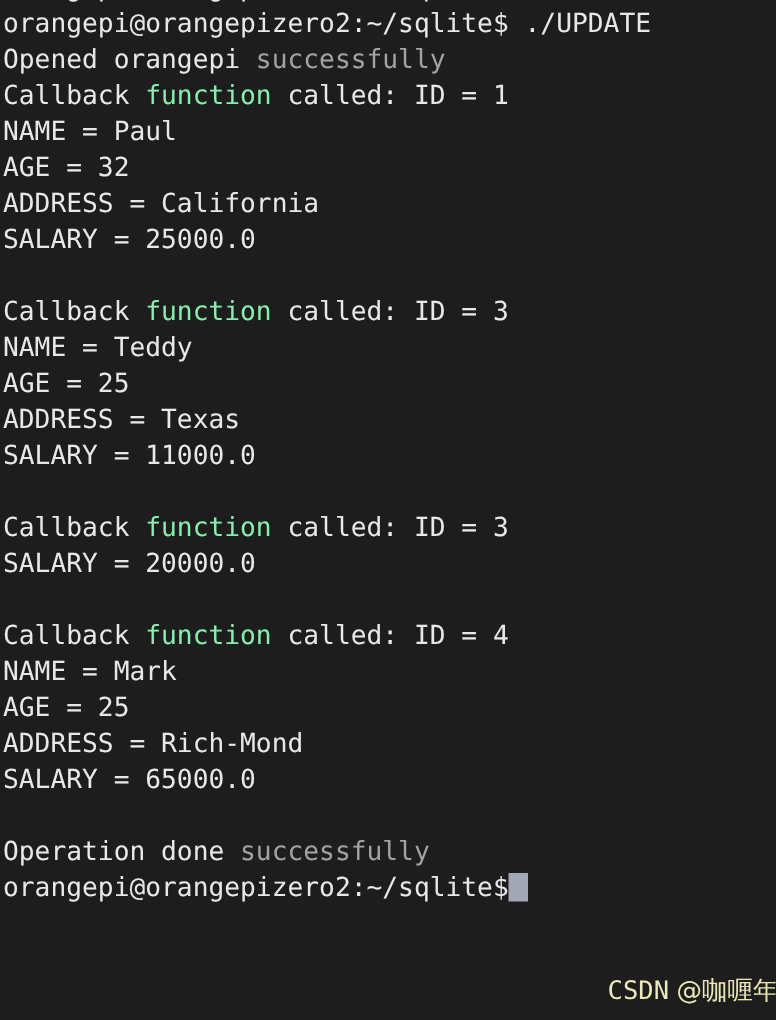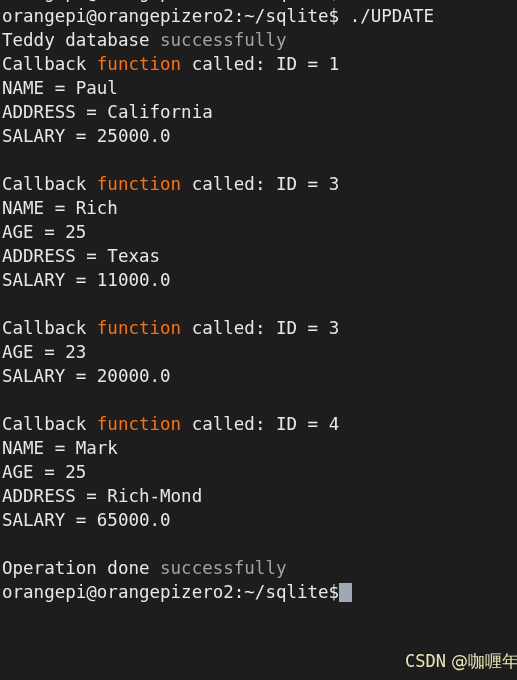--- a/index.html
+++ b/index.html
@@ -29,21 +29,21 @@
     padding: 0 2px;
     box-sizing: border-box;
   }
   .line {
     height: 24px;
     white-space: pre;
     display: block;
   }
   .line.blank { }
   .ok      { color: #a3a3a3; }
-  .fn      { color: #f97316; }
+  .fn      { color: #86efac; }
   .plain   { color: #e8e8ec; }
   .cursor {
     display: inline-block;
     width: 12.4px;
     height: 19px;
     vertical-align: -4px;
     background: #b9bfd0;
     opacity: 0.85;
   }
   
@@ -69,37 +69,37 @@
 </head>
 <body>
 
 <div id="terminal">
   <div class="screen">
 
     <span class="line plain">orangepi@orangepizero2:~/sqlite$ ./UPDATE</span>
 
     <span class="line"><span class="plain">orangepi@orangepizero2:~/sqlite$</span><span class="plain"> </span><span class="plain">./UPDATE</span></span>
 
-    <span class="line"><span class="plain">Teddy database </span><span class="ok">successfully</span></span>
+    <span class="line"><span class="plain">Opened orangepi </span><span class="ok">successfully</span></span>
 
     <span class="line"><span class="plain">Callback </span><span class="fn">function</span><span class="plain"> called: ID = 1</span></span>
     <span class="line plain">NAME = Paul</span>
+    <span class="line plain">AGE = 32</span>
     <span class="line plain">ADDRESS = California</span>
     <span class="line plain">SALARY = 25000.0</span>
     <span class="line blank"> </span>
 
     <span class="line"><span class="plain">Callback </span><span class="fn">function</span><span class="plain"> called: ID = 3</span></span>
-    <span class="line plain">NAME = Rich</span>
+    <span class="line plain">NAME = Teddy</span>
     <span class="line plain">AGE = 25</span>
     <span class="line plain">ADDRESS = Texas</span>
     <span class="line plain">SALARY = 11000.0</span>
     <span class="line blank"> </span>
 
     <span class="line"><span class="plain">Callback </span><span class="fn">function</span><span class="plain"> called: ID = 3</span></span>
-    <span class="line plain">AGE = 23</span>
     <span class="line plain">SALARY = 20000.0</span>
     <span class="line blank"> </span>
 
     <span class="line"><span class="plain">Callback </span><span class="fn">function</span><span class="plain"> called: ID = 4</span></span>
     <span class="line plain">NAME = Mark</span>
     <span class="line plain">AGE = 25</span>
     <span class="line plain">ADDRESS = Rich-Mond</span>
     <span class="line plain">SALARY = 65000.0</span>
     <span class="line blank"> </span>
 

